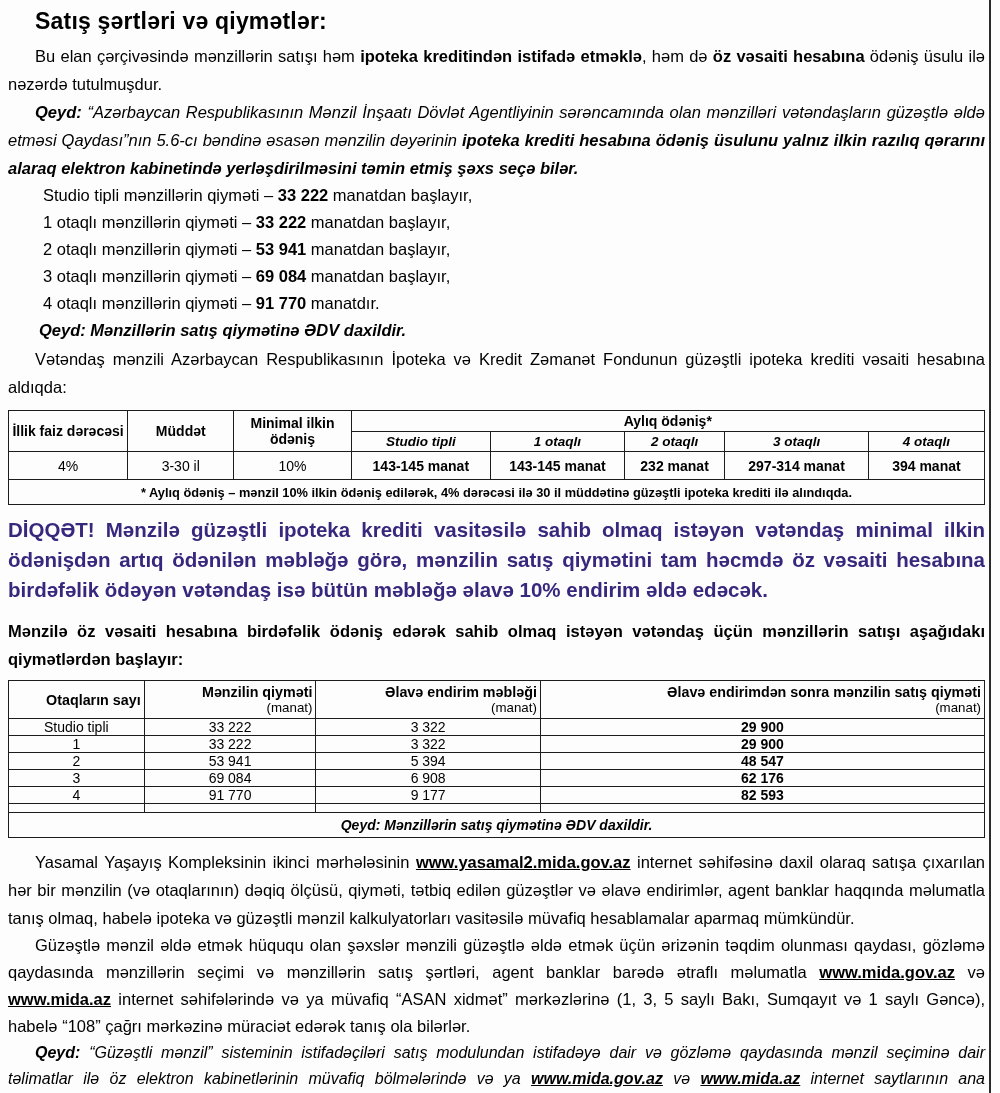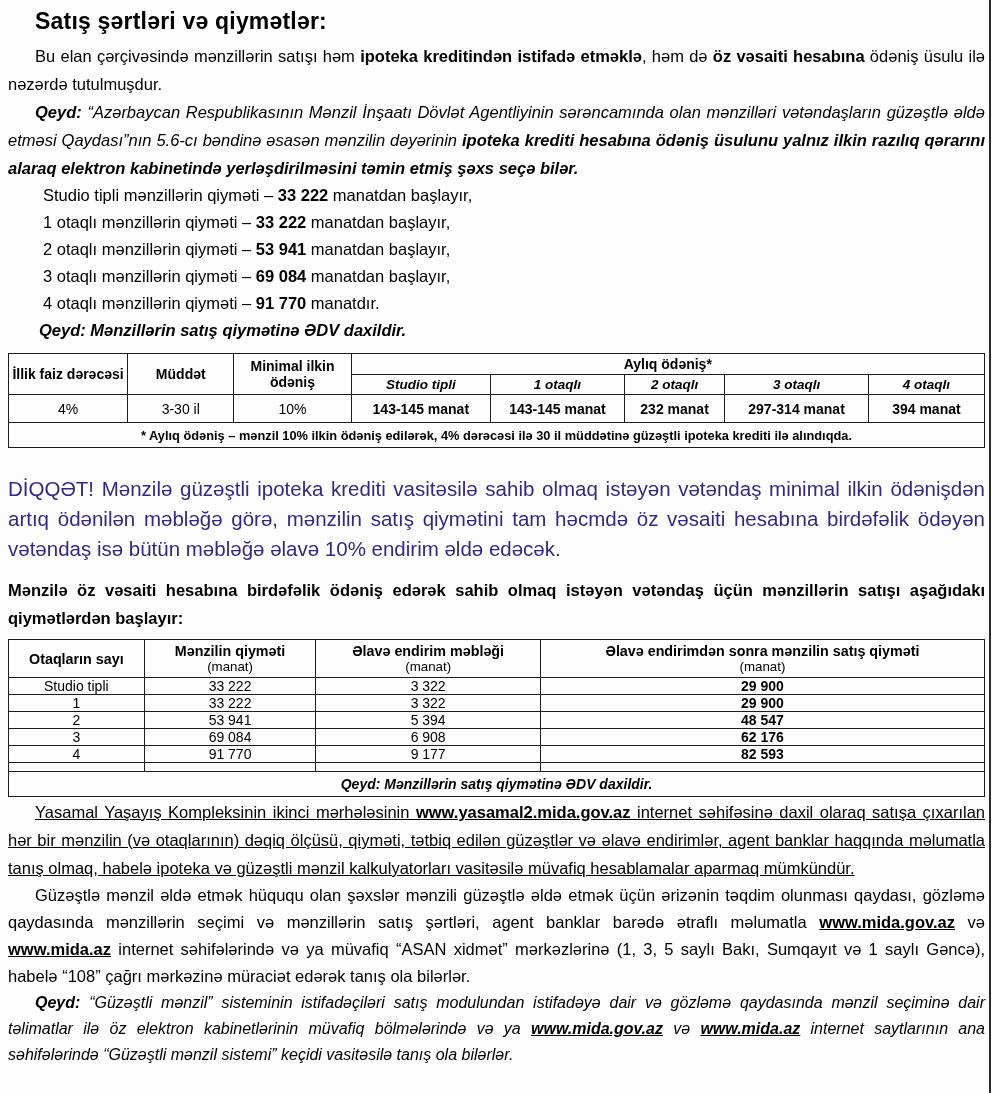--- a/index.html
+++ b/index.html
@@ -20,34 +20,34 @@
   table { border-collapse:collapse; width:100%; table-layout:fixed; }
   td { border:1.6px solid #1c1c1c; text-align:center; vertical-align:middle; overflow:hidden; }
 
   .t1 { margin-top:9px; }
   .t1 td { font-size:14px; padding:2px 3px; }
   .t1 .grp { height:21px; }
   .t1 .subh td { font-size:13.5px; height:19px; font-weight:bold; font-style:italic; }
   .t1 .data td { height:28px; }
   .t1 .foot td { font-size:12.8px; height:25px; font-weight:bold; }
 
-  .attention { font-size:20.5px; line-height:30px; font-weight:normal; text-align:justify; margin-top:26px; }
+  .attention { font-size:20.5px; line-height:30px; font-weight:bold; text-align:justify; margin-top:10px; }
   .cash-intro { font-weight:bold; margin-top:12px; }
 
   .t2 { margin-top:7px; }
   .t2 td { font-size:14px; }
-  .t2 .head td { padding:1px 3px; height:38px; vertical-align:middle; }
+  .t2 .head td { padding:1px 3px; height:38px; vertical-align:middle;text-align:right; }
   .t2 .head .title { font-weight:bold; font-size:14.3px; line-height:16px; }
   .t2 .head .sub { font-size:13.3px; line-height:15px; }
   .t2 .data td { height:17px; line-height:16px; padding:0 3px; }
   .t2 .data td:last-child { font-weight:bold; }
   .t2 .spacer td { height:9px; border-bottom:1.6px solid #1c1c1c; }
   .t2 .note td { border-top:none; font-weight:bold; font-style:italic; height:25px; font-size:14px; }
 
-  .yasamal { margin-top:1px;text-decoration:underline; }
+  .yasamal { margin-top:10px; }
   .guzest { }
   .final { font-size:16px; line-height:26px; }
   .guzest.para { line-height:27px; }
 </style>
 </head>
 <body>
 
 <div class="right-rule"></div>
 
 <div class="page">
@@ -61,20 +61,21 @@
   <div class="prices">
     <p><span>Studio tipli mənzillərin qiyməti – </span><span class="b">33 222</span><span> manatdan başlayır,</span></p>
     <p><span>1 otaqlı mənzillərin qiyməti – </span><span class="b">33 222</span><span> manatdan başlayır,</span></p>
     <p><span>2 otaqlı mənzillərin qiyməti – </span><span class="b">53 941</span><span> manatdan başlayır,</span></p>
     <p><span>3 otaqlı mənzillərin qiyməti – </span><span class="b">69 084</span><span> manatdan başlayır,</span></p>
     <p><span>4 otaqlı mənzillərin qiyməti – </span><span class="b">91 770</span><span> manatdır.</span></p>
   </div>
 
   <p class="vat-note">Qeyd: Mənzillərin satış qiymətinə ƏDV daxildir.</p>
 
+  <p class="para indent mortgage-intro">Vətəndaş mənzili Azərbaycan Respublikasının İpoteka və Kredit Zəmanət Fondunun güzəştli ipoteka krediti vəsaiti hesabına aldıqda:</p>
 
   <table class="t1">
     <colgroup>
       <col style="width:12.2%">
         <col style="width:10.9%">
         <col style="width:12.0%">
       <col style="width:14.3%">
         <col style="width:13.7%">
         <col style="width:10.3%">
       <col style="width:14.7%">

